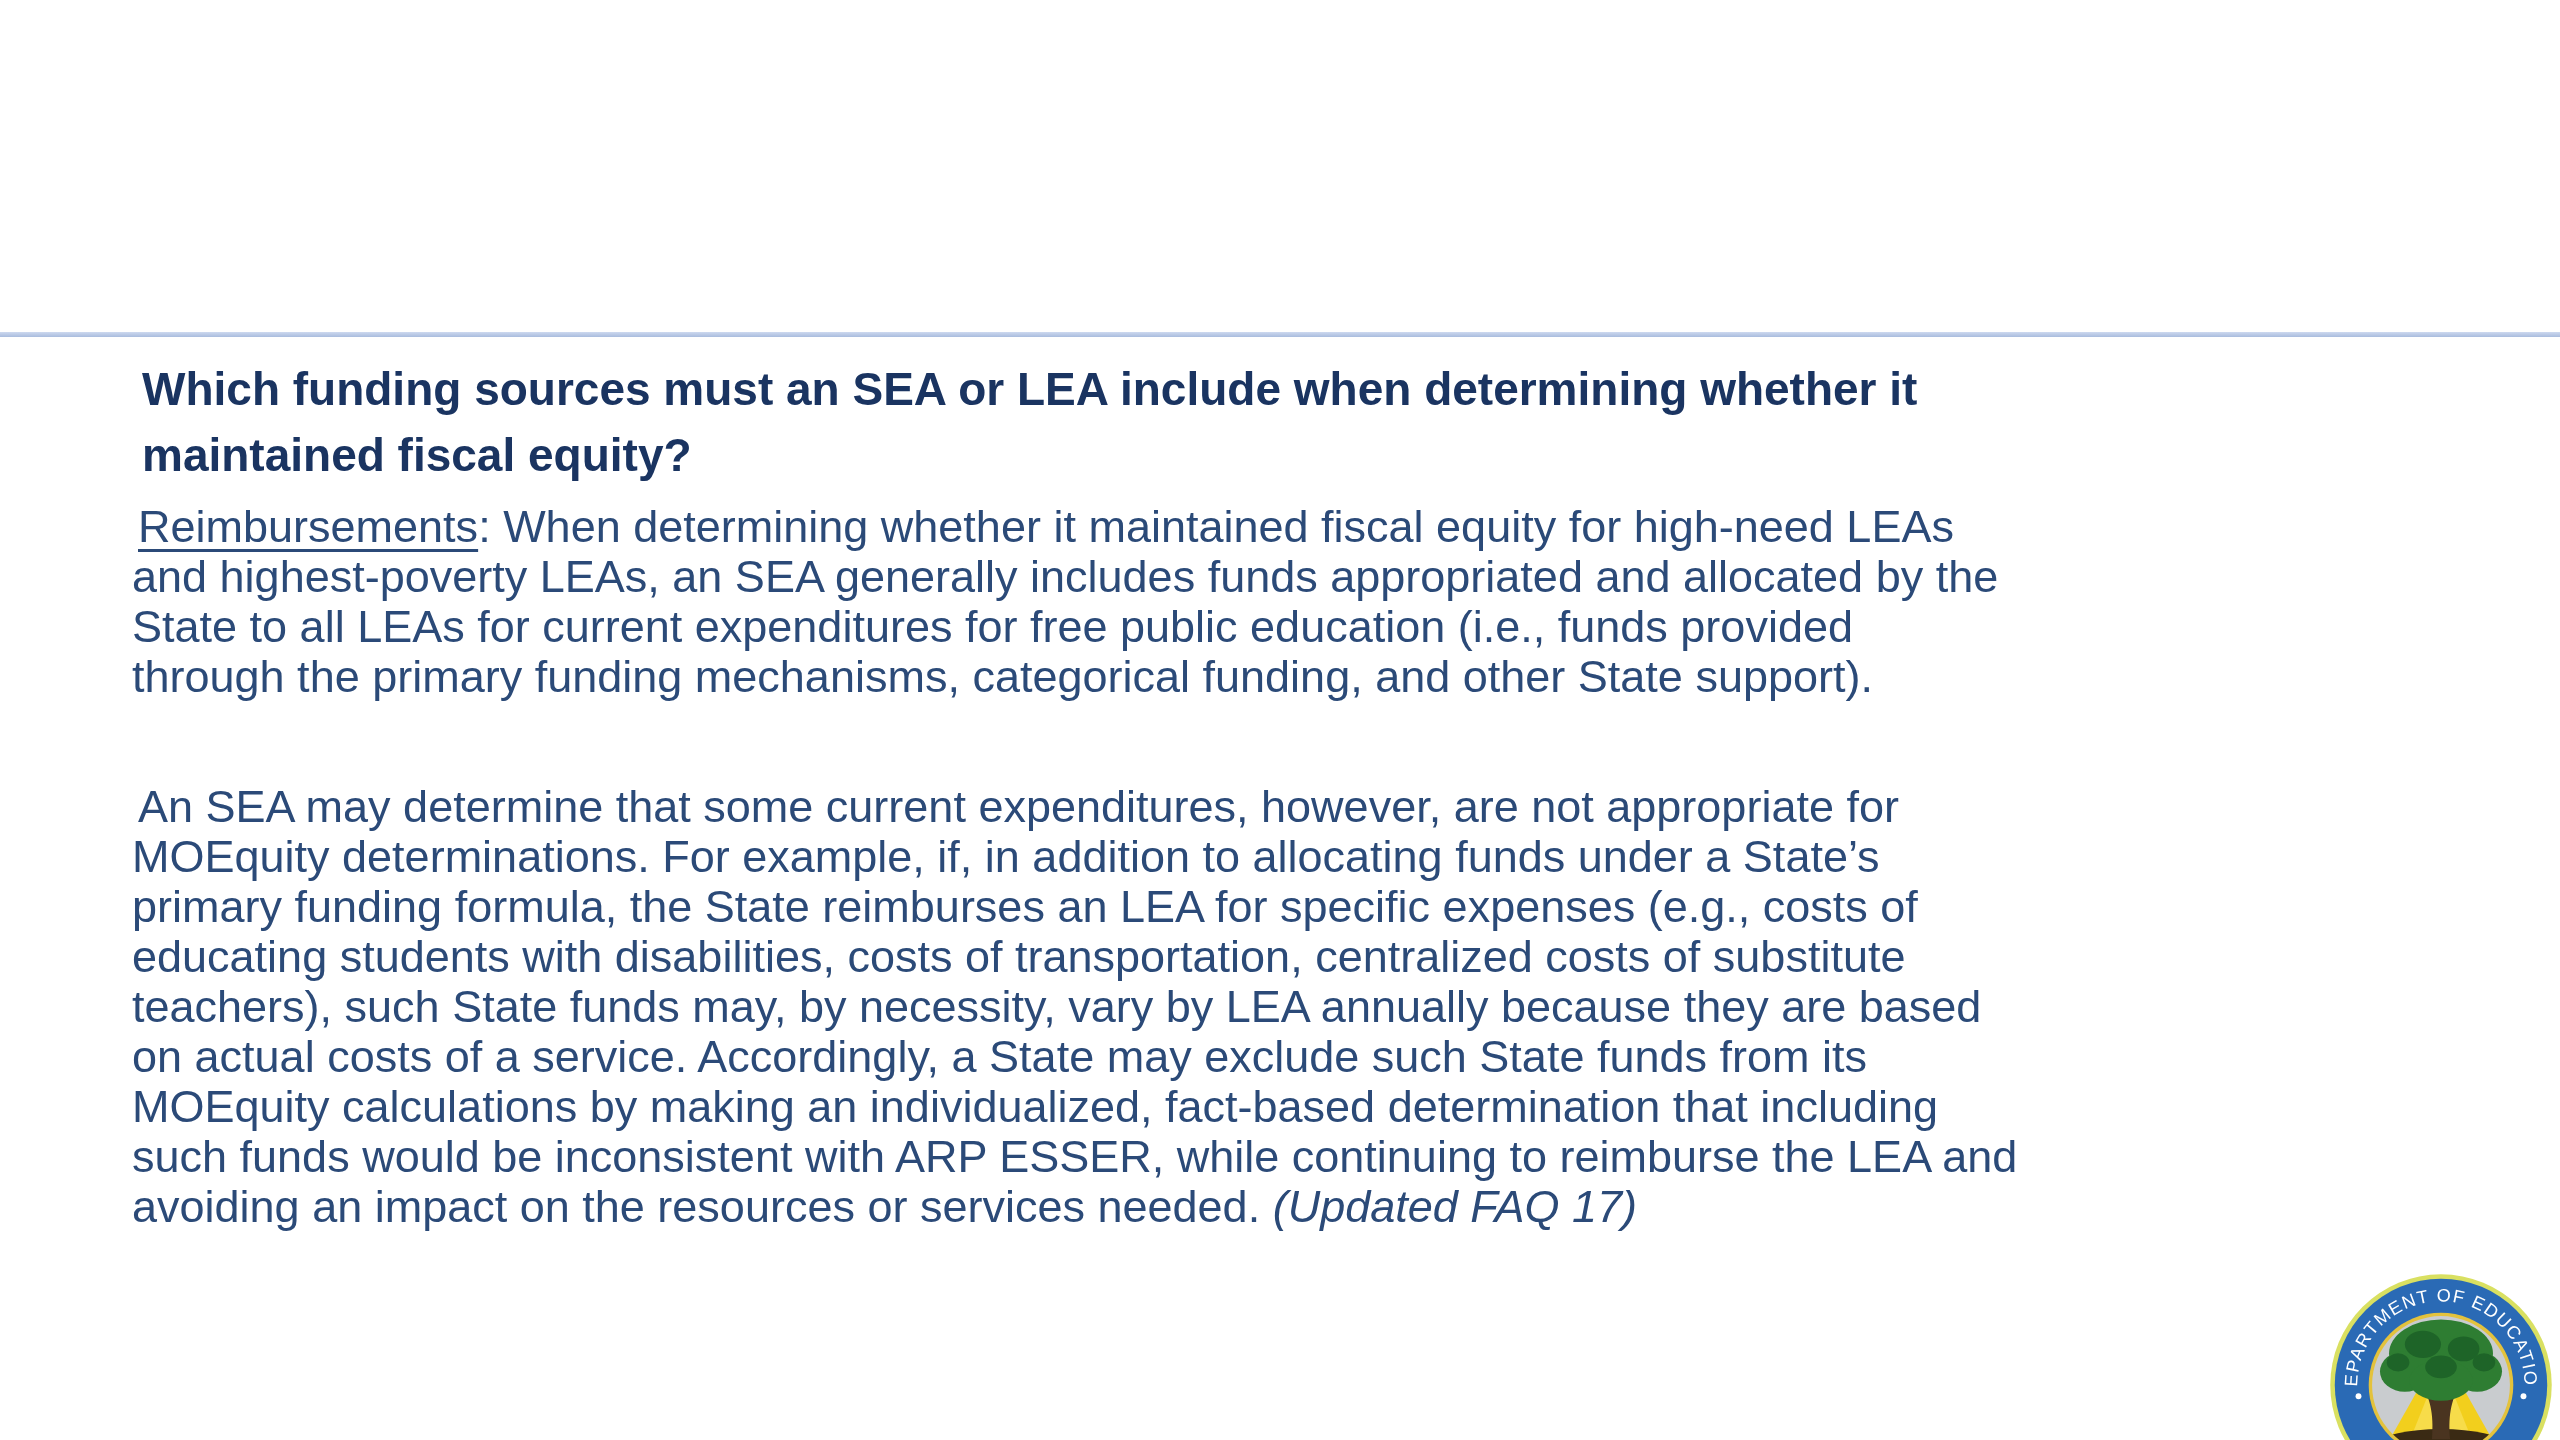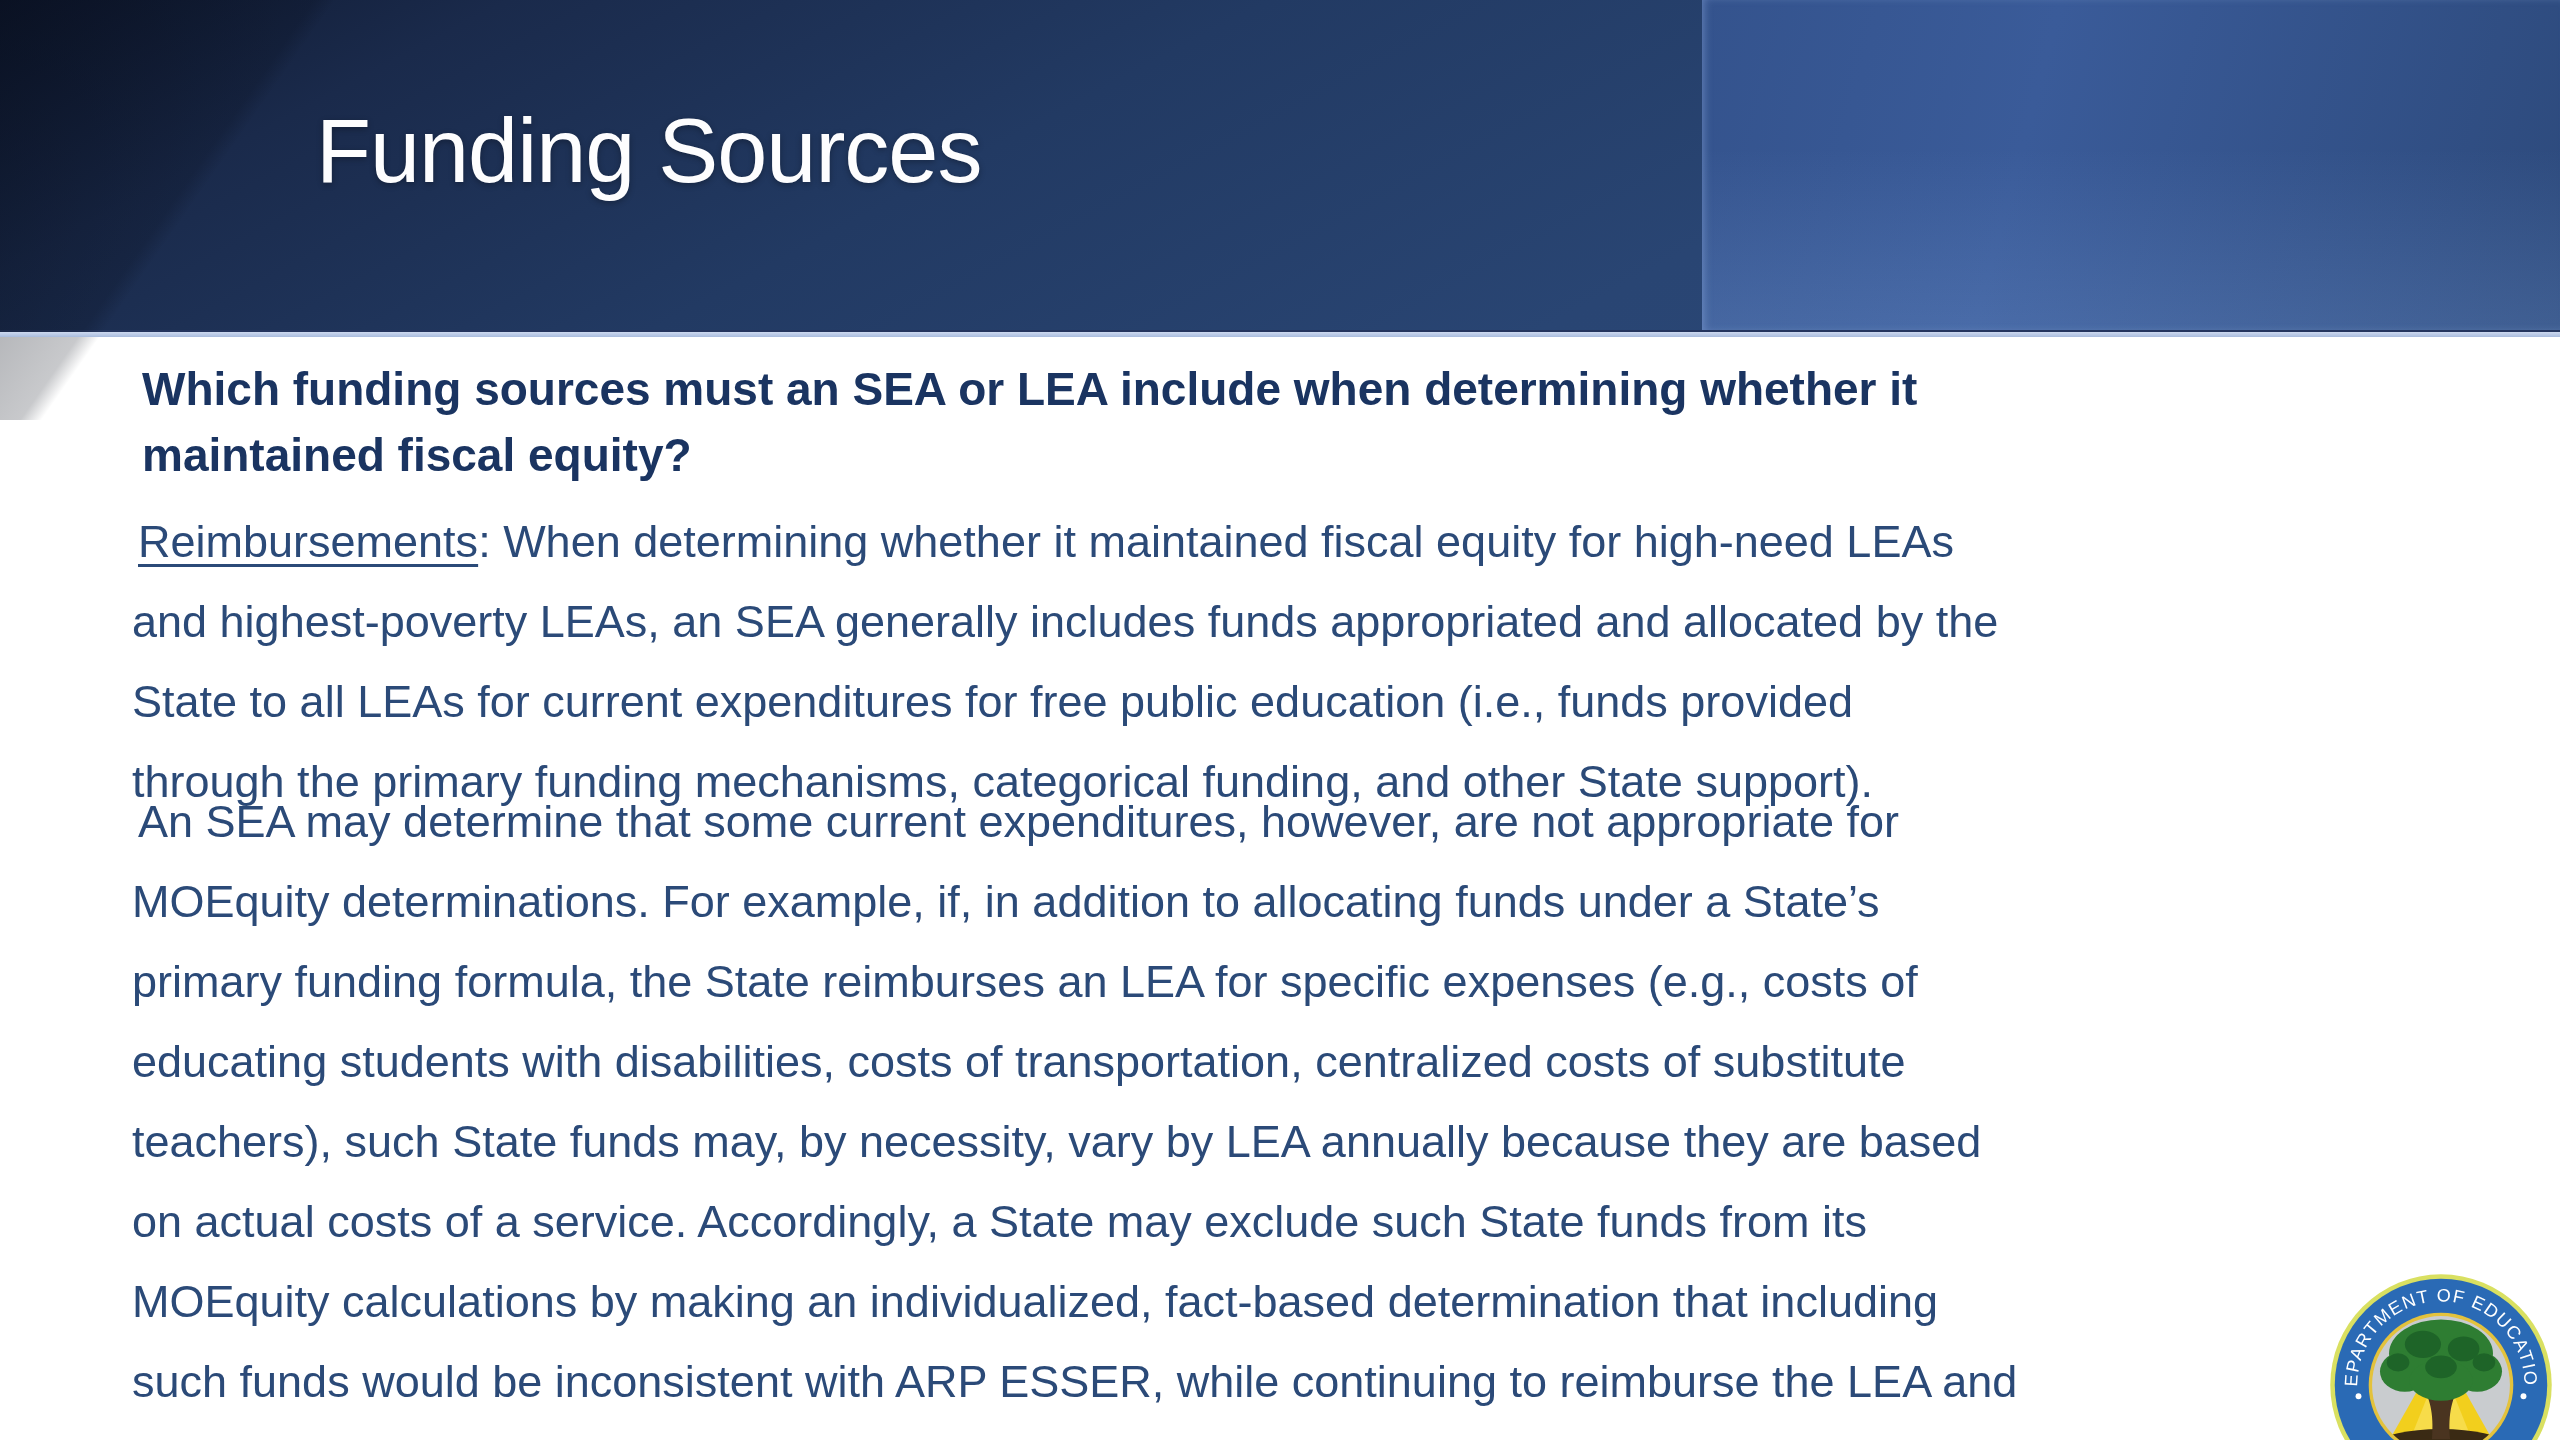--- a/index.html
+++ b/index.html
@@ -34,21 +34,21 @@
     color:#fdfdfe;text-shadow:0 2px 6px rgba(0,0,0,0.30);
   }
   
   .preline{white-space:pre-line;}
   .question{
     position:absolute;top:348px;left:134px;width:2280px;margin:8px;
     font-size:46px;font-weight:700;line-height:66px;color:#1a3461;
   }
   .para{
     position:absolute;left:132px;width:2300px;margin:0;
-    font-size:45px;font-weight:400;line-height:80px;color:#2b4a78;
+    font-size:45px;font-weight:400;line-height:50px;color:#2b4a78;
     text-indent:6px;
   }
   .para-1{top:502px;}
   .para-2{top:782px;}
   .underl{
     text-decoration:underline;
     text-decoration-thickness:3px;
     text-underline-offset:7px;
   }
   .cite{font-style:italic;}
@@ -57,25 +57,20 @@
     position:absolute;right:6px;bottom:-58px;width:226px;height:226px;
     z-index:5;
   }
   .seal svg{width:100%;height:100%;display:block;}
 </style>
 </head>
 <body>
 
 <div class="slide">
 
-  <header class="hdr">
-    <div class="hdr-right"></div>
-    <div class="hdr-corner"></div>
-    <h1 class="title">Funding Sources</h1>
-  </header>
   <div class="hdr-line"></div>
 
   <main>
     <h2 class="question preline">Which funding sources must an SEA or LEA include when determining whether it
 maintained fiscal equity?</h2>
 
     <p class="para para-1 preline"><span class="underl">Reimbursements</span><span class="preline">: When determining whether it maintained fiscal equity for high-need LEAs
 and highest-poverty LEAs, an SEA generally includes funds appropriated and allocated by the
 State to all LEAs for current expenditures for free public education (i.e., funds provided
 through the primary funding mechanisms, categorical funding, and other State support).</span></p>

